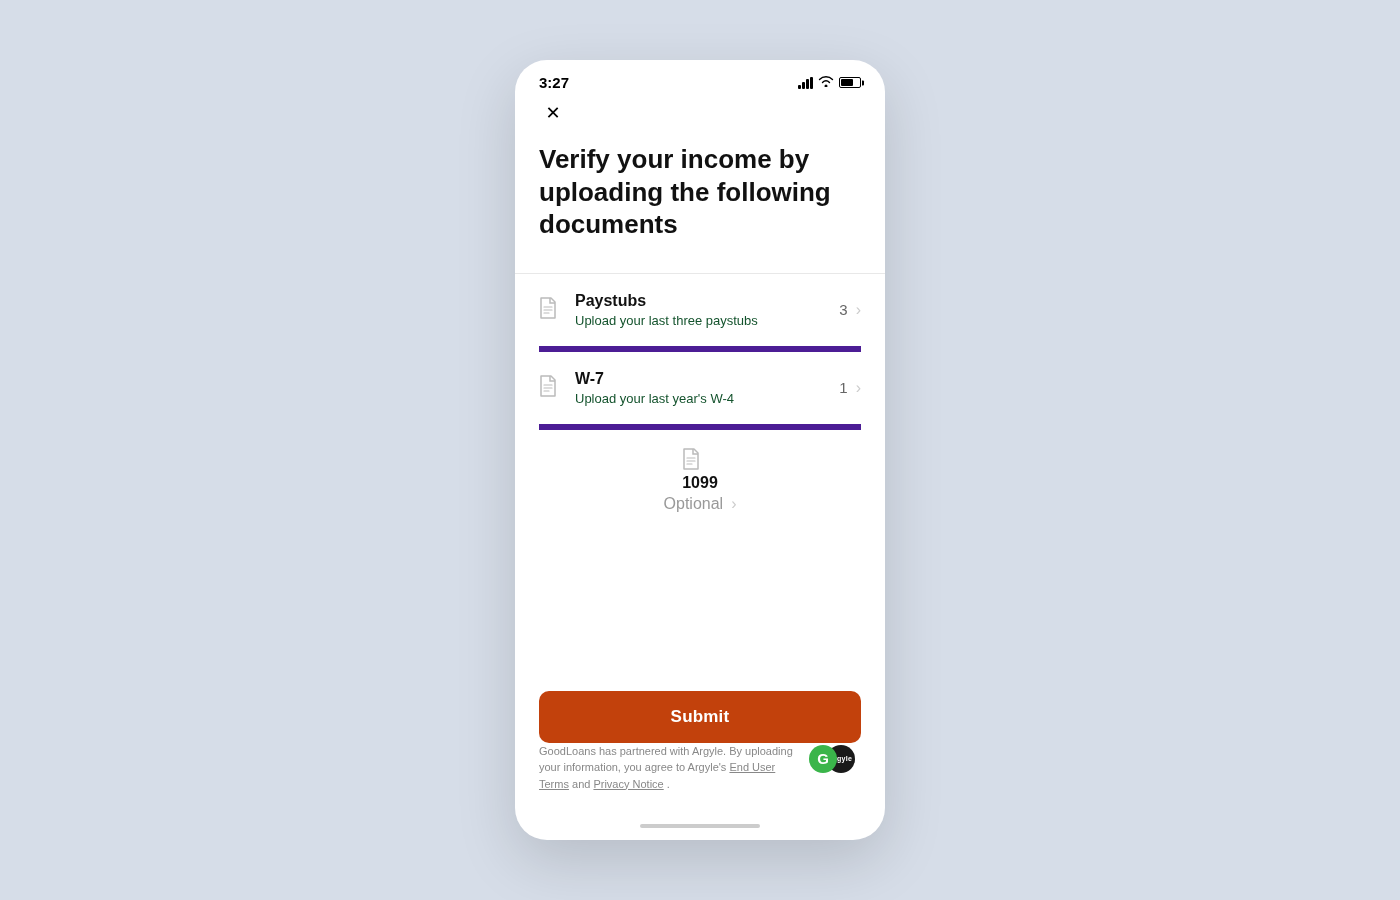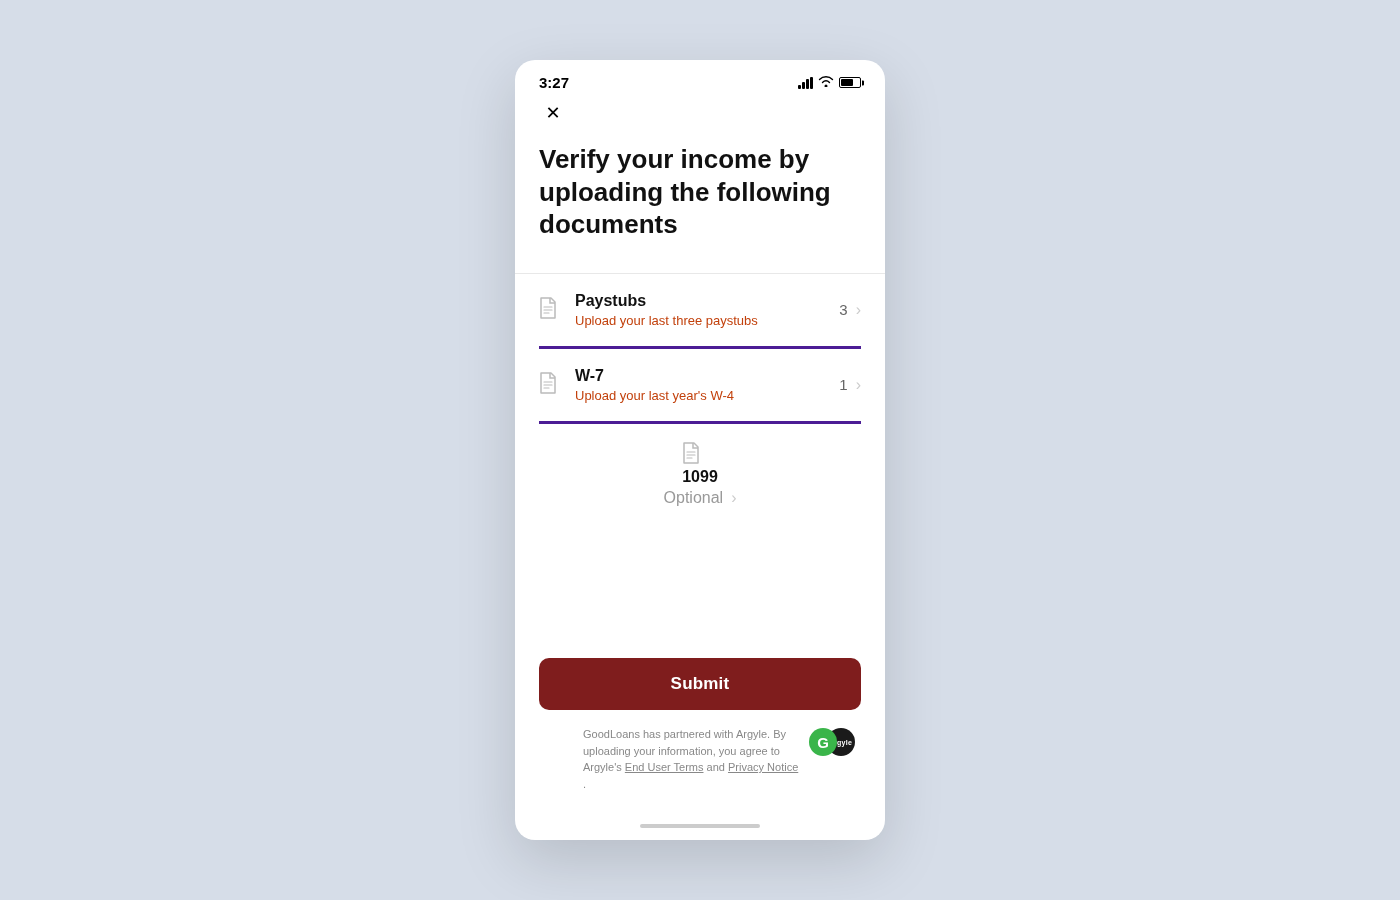--- a/index.html
+++ b/index.html
@@ -11,21 +11,21 @@
       display: flex;
       align-items: center;
       justify-content: center;
       font-family: -apple-system, BlinkMacSystemFont, 'Helvetica Neue', Arial, sans-serif;
     }
 
     .phone-frame {
       width: 370px;
       height: 780px;
       background: #ffffff;
-      border-radius: 20px;
+      border-radius: 32px;
       box-shadow: 0 20px 60px rgba(0,0,0,0.15);
       display: flex;
       flex-direction: column;
       overflow: hidden;
       position: relative;
     }
 
     
     .status-bar {
       display: flex;
@@ -144,21 +144,21 @@
     .doc-list {
       flex: 1;
       overflow-y: auto;
     }
 
     .doc-item {
       display: flex;
       align-items: center;
       padding: 18px 0;
       cursor: pointer;
-      border-bottom: 3px solid #4c1d95;
+      border-bottom: 6px solid #4c1d95;
     }
 
     .doc-item:last-child {
       border-bottom: none;
     }
 
     .doc-icon {
       width: 22px;
       height: 26px;
       margin-right: 14px;
@@ -177,21 +177,21 @@
 
     .doc-name {
       font-size: 16px;
       font-weight: 600;
       color: #111;
       margin-bottom: 3px;
     }
 
     .doc-description {
       font-size: 13px;
-      color: #c2410c;
+      color: #14532d;
     }
 
     .doc-meta {
       display: flex;
       align-items: center;
       gap: 8px;
     }
 
     .doc-count {
       font-size: 15px;
@@ -212,36 +212,34 @@
 
     
     .bottom-area {
       flex-shrink: 0;
       padding-bottom: 20px;
     }
 
     .submit-btn {
       width: 100%;
       height: 52px;
-      background: #7f1d1d;
+      background: #c2410c;
       color: #fff;
       border: none;
       border-radius: 10px;
       font-size: 17px;
       font-weight: 600;
       cursor: pointer;
-      margin-bottom: 16px;
       letter-spacing: 0.2px;
     }
 
     .legal-text {
       font-size: 11px;
       color: #888;
       line-height: 1.5;
-      margin-left: 44px;
     }
 
     .legal-text a {
       color: #888;
       text-decoration: underline;
     }
 
     .legal-row {
       display: flex;
       align-items: flex-start;

